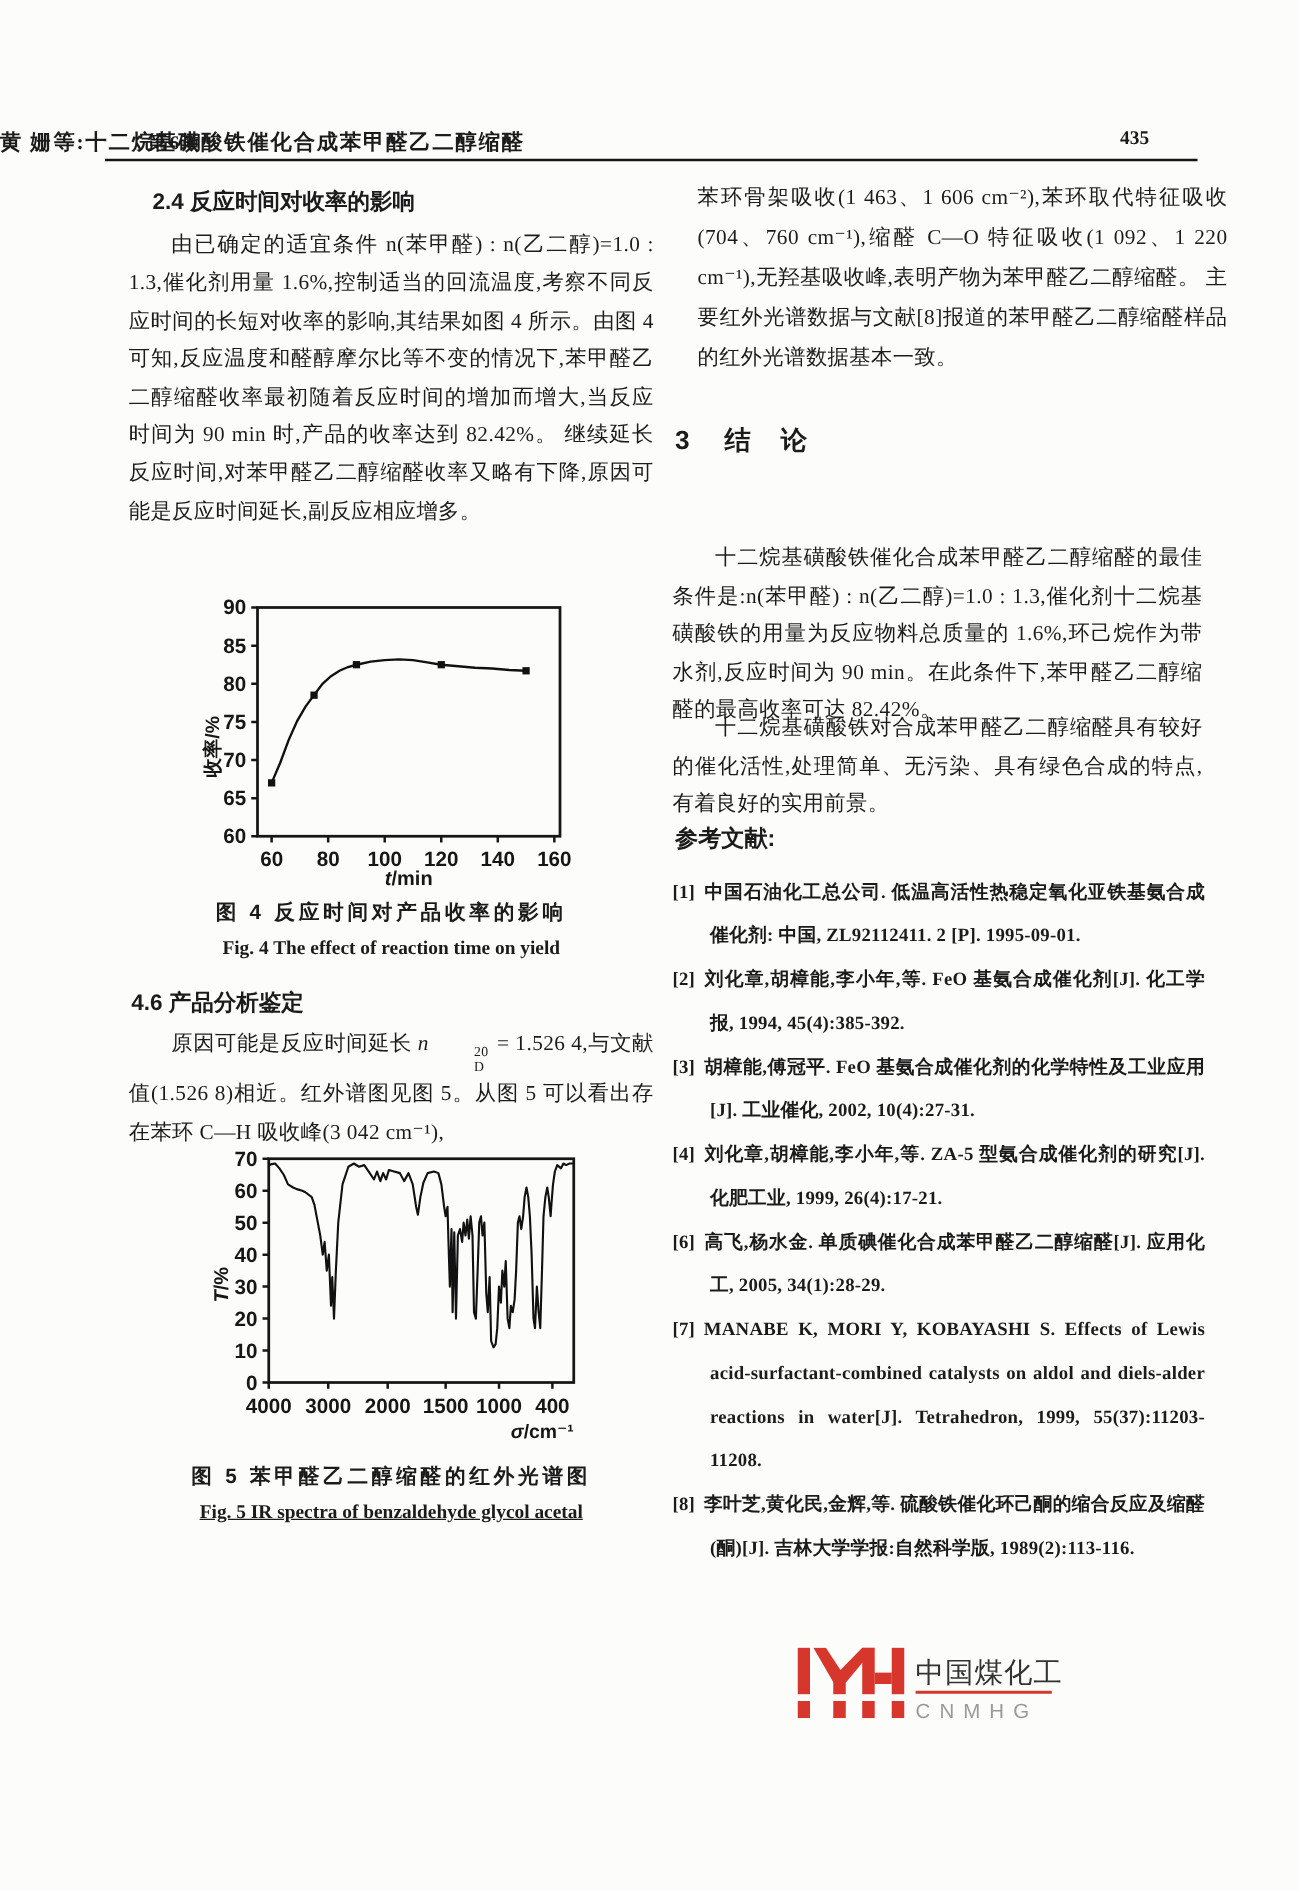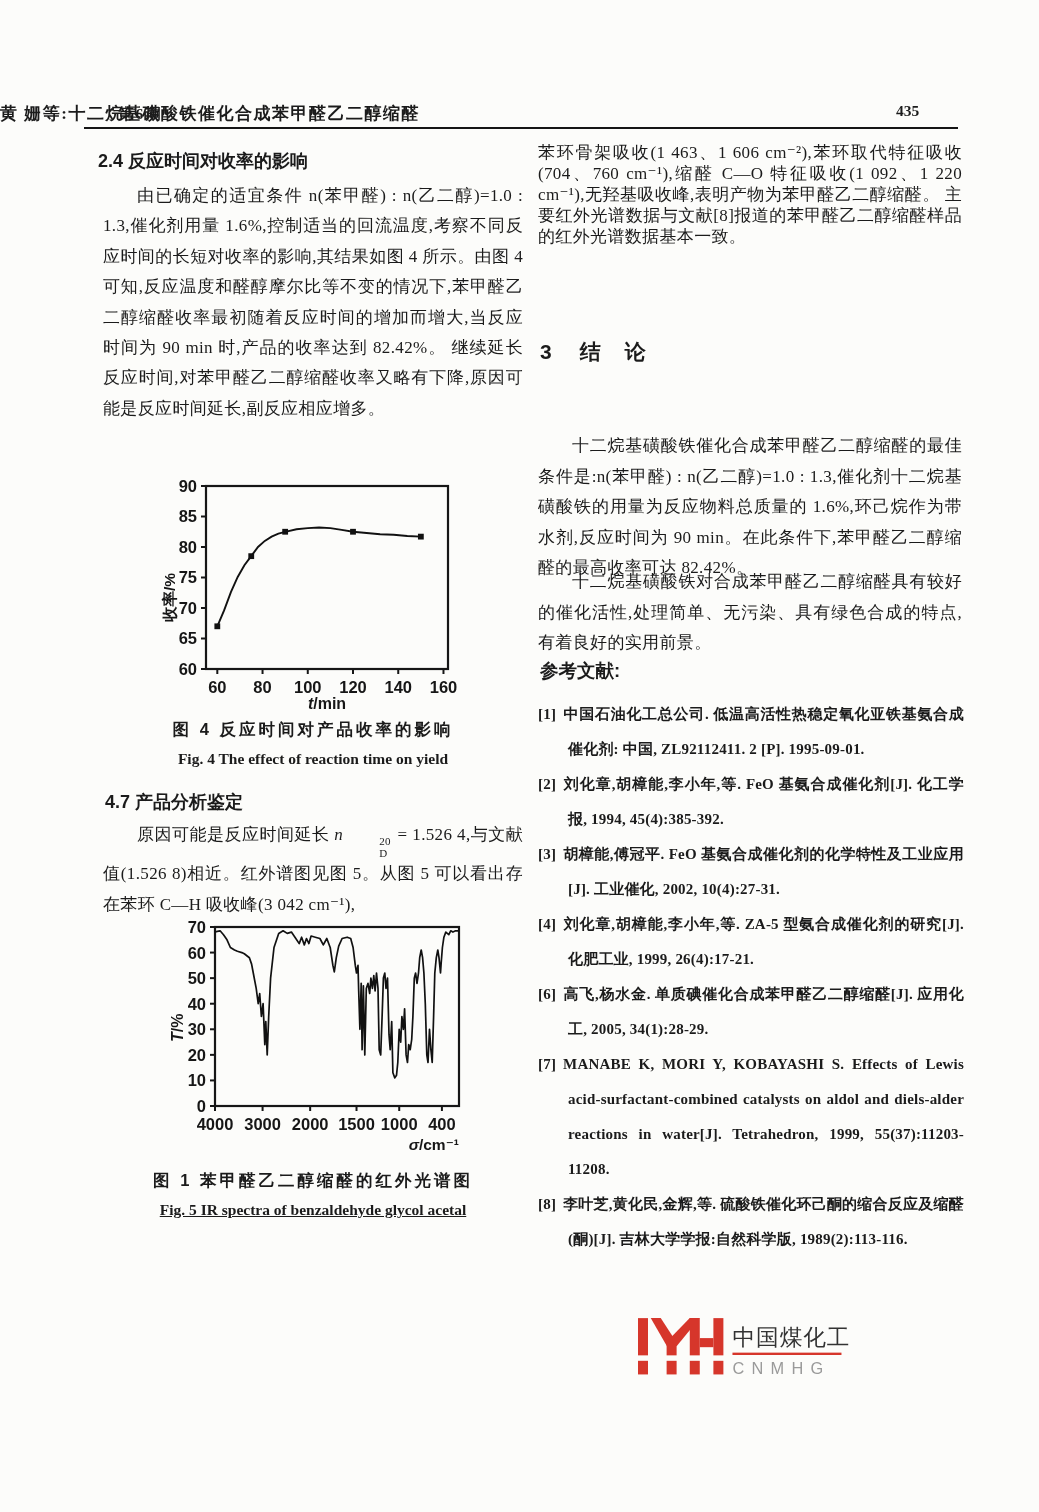--- a/index.html
+++ b/index.html
@@ -27,21 +27,21 @@
   .logo-cn{font-family:"Liberation Sans","DejaVu Sans",sans-serif;}
 </style>
 </head>
 <body>
 
 <div class="abs hdr" style="left:118px;top:104px;letter-spacing:2px;">第6期</div>
 <div class="abs hdr-title">黄  姗等:十二烷基磺酸铁催化合成苯甲醛乙二醇缩醛</div>
 <div class="abs hdr" style="left:896px;top:102px;">435</div>
 <div class="abs rule"></div>
 
-<div class="abs sec-h" style="left:98px;top:149px;">2.4  反应时间对收率的影响</div>
+<div class="abs sec-h" style="left:122px;top:149px;">2.4  反应时间对收率的影响</div>
 
 <div class="abs para indent" style="left:103px;top:181px;width:420px;">由已确定的适宜条件 n(苯甲醛) : n(乙二醇)=1.0 : 1.3,催化剂用量 1.6%,控制适当的回流温度,考察不同反应时间的长短对收率的影响,其结果如图 4 所示。由图 4 可知,反应温度和醛醇摩尔比等不变的情况下,苯甲醛乙二醇缩醛收率最初随着反应时间的增加而增大,当反应时间为 90 min 时,产品的收率达到 82.42%。 继续延长反应时间,对苯甲醛乙二醇缩醛收率又略有下降,原因可能是反应时间延长,副反应相应增多。</div>
 
 <div class="abs" style="left:158px;top:477px;width:320px;height:250px;">
   <svg id="fig4-svg" width="300" height="220" viewBox="0 0 300 220">
       <rect x="48" y="9" width="242" height="183" fill="none" stroke="#161616" stroke-width="2.2"></rect>
       <line x1="59.30841121495327" y1="192" x2="59.30841121495327" y2="197" stroke="#161616" stroke-width="2"></line>
       <text x="59.30841121495327" y="216" text-anchor="middle" class="tick">60</text>
       <line x1="104.54205607476635" y1="192" x2="104.54205607476635" y2="197" stroke="#161616" stroke-width="2"></line>
       <text x="104.54205607476635" y="216" text-anchor="middle" class="tick">80</text>
@@ -73,21 +73,21 @@
       <rect x="124.2588785046729" y="51.85" width="5.8" height="5.8" fill="#111"></rect>
       <rect x="192.1093457943925" y="51.85" width="5.8" height="5.8" fill="#111"></rect>
       <rect x="259.95981308411217" y="56.73" width="5.8" height="5.8" fill="#111"></rect>
     </svg>
   <div class="abs axis-label rot" style="left:2px;top:145px;font-size:15.5px;">收率/%</div>
   <div class="abs axis-label" style="left:48px;top:218px;width:242px;text-align:center;"><i>t</i><span>/min</span></div>
 </div>
 <div class="abs cap-zh" style="top:719px;">图 4  反应时间对产品收率的影响</div>
 <div class="abs cap-en" style="top:750px;">Fig. 4   The effect of reaction time on yield</div>
 
-<div class="abs sec-h" style="left:105px;top:790px;">4.7  产品分析鉴定</div>
+<div class="abs sec-h" style="left:105px;top:790px;">4.6  产品分析鉴定</div>
 
 <div class="abs para indent" style="left:103px;top:820px;width:420px;"><span>原因可能是反应时间延长 </span><i>n</i><span class="supsub">
       <span>20</span>
       <span>D</span>
     </span><span> = 1.526 4,与文献值(1.526 8)相近。红外谱图见图 5。从图 5 可以看出存在苯环 C—H 吸收峰(3 042 cm⁻¹),</span></div>
 
 <div class="abs" style="left:157px;top:920px;width:340px;height:250px;">
   <svg id="fig5-svg" width="330" height="214" viewBox="0 0 330 214">
       <rect x="58" y="7" width="244" height="179" fill="none" stroke="#161616" stroke-width="2.2"></rect>
       <line x1="58" y1="186" x2="58" y2="191" stroke="#161616" stroke-width="2"></line>
@@ -116,24 +116,24 @@
       <text x="49" y="64.14285714285714" text-anchor="end" class="tick">50</text>
       <line x1="58" y1="32.571428571428584" x2="53" y2="32.571428571428584" stroke="#161616" stroke-width="2"></line>
       <text x="49" y="38.571428571428584" text-anchor="end" class="tick">60</text>
       <line x1="58" y1="7" x2="53" y2="7" stroke="#161616" stroke-width="2"></line>
       <text x="49" y="13" text-anchor="end" class="tick">70</text>
       <polyline points="58.0,12.1 60.4,11.3 63.1,10.8 66.5,14.7 70.0,19.8 73.4,27.5 77.5,30.0 80.4,31.3 84.8,32.6 87.3,33.8 92.4,37.7 94.6,44.1 95.8,50.5 99.2,68.4 101.2,83.7 102.7,73.5 104.4,96.5 106.1,83.7 107.8,124.6 108.8,101.6 110.2,134.9 111.7,96.5 113.6,58.1 117.0,27.5 121.7,13.4 126.1,10.8 130.2,13.4 134.4,12.1 138.8,18.5 142.2,23.6 144.6,17.2 147.3,24.9 149.5,18.5 151.9,23.6 154.1,16.0 158.3,17.2 162.9,18.5 166.3,24.9 169.8,18.5 173.2,27.5 175.9,45.4 177.3,51.8 179.3,37.7 181.7,26.2 185.1,18.5 190.2,17.2 193.7,18.5 196.1,27.5 198.3,45.4 199.5,53.0 201.0,45.4 201.7,70.9 202.9,109.3 204.2,63.3 205.1,129.7 206.4,65.8 207.8,134.9 209.3,68.4 211.0,63.3 212.7,73.5 213.9,58.1 215.4,68.4 216.8,55.6 218.1,70.9 219.5,53.0 221.0,68.4 222.2,129.7 223.7,134.9 225.1,96.5 226.4,58.1 227.8,53.0 229.0,68.4 230.5,58.1 232.0,114.4 233.2,129.7 234.7,101.6 235.9,152.8 237.8,157.9 239.5,155.3 240.8,142.5 242.2,109.3 243.7,122.1 244.9,96.5 246.4,109.3 247.6,88.8 249.1,134.9 250.5,142.5 251.7,124.6 253.2,129.7 254.7,119.5 255.9,96.5 257.3,58.1 258.6,53.0 260.0,63.3 261.5,53.0 262.7,37.7 264.2,30.0 265.6,37.7 266.9,53.0 268.3,83.7 269.8,134.9 271.0,142.5 272.5,109.3 273.9,129.7 275.2,142.5 276.6,96.5 277.8,53.0 279.3,37.7 280.8,30.0 282.0,37.7 283.5,53.0 284.2,42.8 285.4,27.5 286.9,17.2 288.8,12.1 291.8,14.7 293.7,10.8 295.9,12.1 298.6,10.8 302.0,10.8" fill="none" stroke="#111" stroke-width="1.7" stroke-linejoin="round"></polyline>
     </svg>
   <div class="abs axis-label rot" style="left:12px;top:122px;font-size:16px;"><i>T</i><span>/%</span></div>
   <div class="abs axis-label" style="left:58px;top:216px;width:244px;text-align:right;font-size:15.5px;"><i>σ</i><span>/cm⁻¹</span></div>
 </div>
-<div class="abs cap-zh" style="top:1170px;">图 1  苯甲醛乙二醇缩醛的红外光谱图</div>
+<div class="abs cap-zh" style="top:1170px;">图 5  苯甲醛乙二醇缩醛的红外光谱图</div>
 <div class="abs cap-en" style="top:1201px;text-decoration:underline;">Fig. 5   IR spectra of benzaldehyde glycol acetal</div>
 
-<div class="abs para" style="left:538px;top:142px;width:424px;line-height:21px;">苯环骨架吸收(1 463、1 606 cm⁻²),苯环取代特征吸收(704、760 cm⁻¹),缩醛 C—O 特征吸收(1 092、1 220 cm⁻¹),无羟基吸收峰,表明产物为苯甲醛乙二醇缩醛。 主要红外光谱数据与文献[8]报道的苯甲醛乙二醇缩醛样品的红外光谱数据基本一致。</div>
+<div class="abs para" style="left:558px;top:142px;width:424px;line-height:32px;">苯环骨架吸收(1 463、1 606 cm⁻²),苯环取代特征吸收(704、760 cm⁻¹),缩醛 C—O 特征吸收(1 092、1 220 cm⁻¹),无羟基吸收峰,表明产物为苯甲醛乙二醇缩醛。 主要红外光谱数据与文献[8]报道的苯甲醛乙二醇缩醛样品的红外光谱数据基本一致。</div>
 
 <div class="abs sec-h" style="left:540px;top:338px;font-size:21px;"><span class="sec3-num">3</span><span class="sec3-txt">结论</span></div>
 
 <div class="abs para indent" style="left:538px;top:383px;width:424px;line-height:30.6px;margin-top:48px;">十二烷基磺酸铁催化合成苯甲醛乙二醇缩醛的最佳条件是:n(苯甲醛) : n(乙二醇)=1.0 : 1.3,催化剂十二烷基磺酸铁的用量为反应物料总质量的 1.6%,环己烷作为带水剂,反应时间为 90 min。在此条件下,苯甲醛乙二醇缩醛的最高收率可达 82.42%。</div>
 
 <div class="abs para indent" style="left:538px;top:567px;width:424px;line-height:30.6px;">十二烷基磺酸铁对合成苯甲醛乙二醇缩醛具有较好的催化活性,处理简单、无污染、具有绿色合成的特点,有着良好的实用前景。</div>
 
 <div class="abs sec-h" style="left:540px;top:658px;font-size:18.5px;">参考文献:</div>
 
 <div class="abs refs" style="left:538px;top:697px;">

